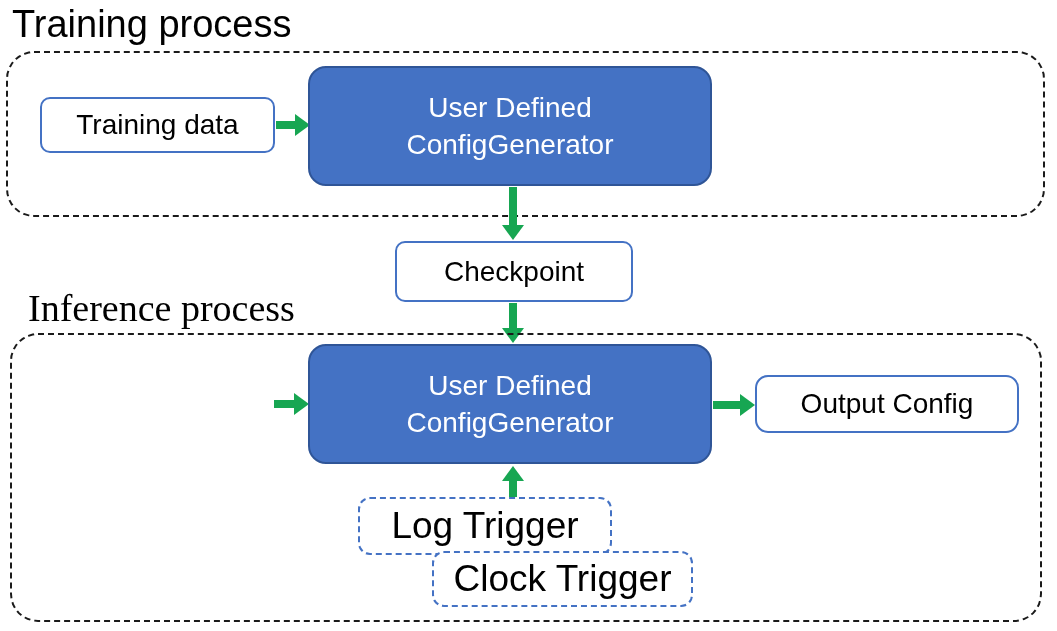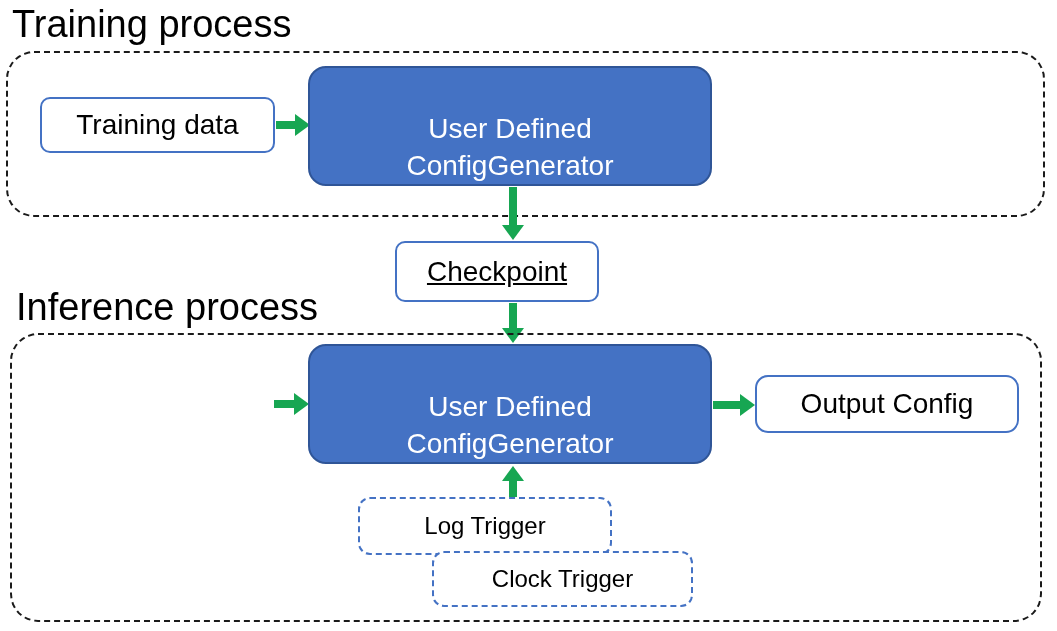--- a/index.html
+++ b/index.html
@@ -39,32 +39,32 @@
     display:flex;align-items:center;justify-content:center;
     font-size:28px;color:var(--ink);
     white-space:nowrap;
   }
   .blue-box{
     position:absolute;
     box-sizing:border-box;
     background:var(--blue-fill);
     border:2px solid var(--blue-dark);
     border-radius:18px;
-    display:flex;flex-direction:column;align-items:center;justify-content:flex-end;
+    display:flex;flex-direction:column;align-items:center;justify-content:center;
     font-size:28px;line-height:37px;color:#fff;
     text-align:center;
   }
   .trigger-box{
     position:absolute;
     box-sizing:border-box;
     background:var(--paper);
     border:2px dashed var(--blue-fill);
     border-radius:12px;
     display:flex;align-items:center;justify-content:center;
-    font-size:24px;color:var(--ink);
+    font-size:37px;color:var(--ink);
     white-space:nowrap;
   }
   
   .arrow{position:absolute;}
   .arrow .shaft{position:absolute;background:var(--green);}
   .arrow .head{position:absolute;width:0;height:0;}
   .arrow.right .shaft{left:0;top:50%;transform:translateY(-50%);height:8px;}
   .arrow.right .head{
     right:0;top:50%;transform:translateY(-50%);
     border-left:15px solid var(--green);
@@ -107,30 +107,30 @@
   <div class="blue-box" style="left:308px;top:66px;width:404px;height:120px;">
     <div>User Defined</div>
     <div>ConfigGenerator</div>
   </div>
 
   <div class="arrow down" style="left:502px;top:187px;width:22px;height:53px;">
     <span class="shaft" style="height:40px;"></span>
     <span class="head"></span>
   </div>
 
-  <div class="white-box" style="left:395px;top:241px;width:204px;height:61px;text-decoration:underline;">
+  <div class="white-box" style="left:395px;top:241px;width:238px;height:61px;">
     <span>Checkpoint</span>
   </div>
 
   <div class="arrow down" style="left:502px;top:303px;width:22px;height:40px;">
     <span class="shaft" style="height:27px;"></span>
     <span class="head"></span>
   </div>
 
-  <div class="section-label" style="left:16px;top:286px;">Inference process</div>
+  <div class="section-label" style="left:28px;top:286px;font-family:Liberation Serif, serif;">Inference process</div>
 
   <div class="dashed-container" style="left:10px;top:333px;width:1028px;height:285px;"></div>
 
 
   <div class="arrow right" style="left:274px;top:393px;width:35px;height:22px;">
     <span class="shaft" style="width:22px;"></span>
     <span class="head"></span>
   </div>
 
   <div class="blue-box" style="left:308px;top:344px;width:404px;height:120px;">

